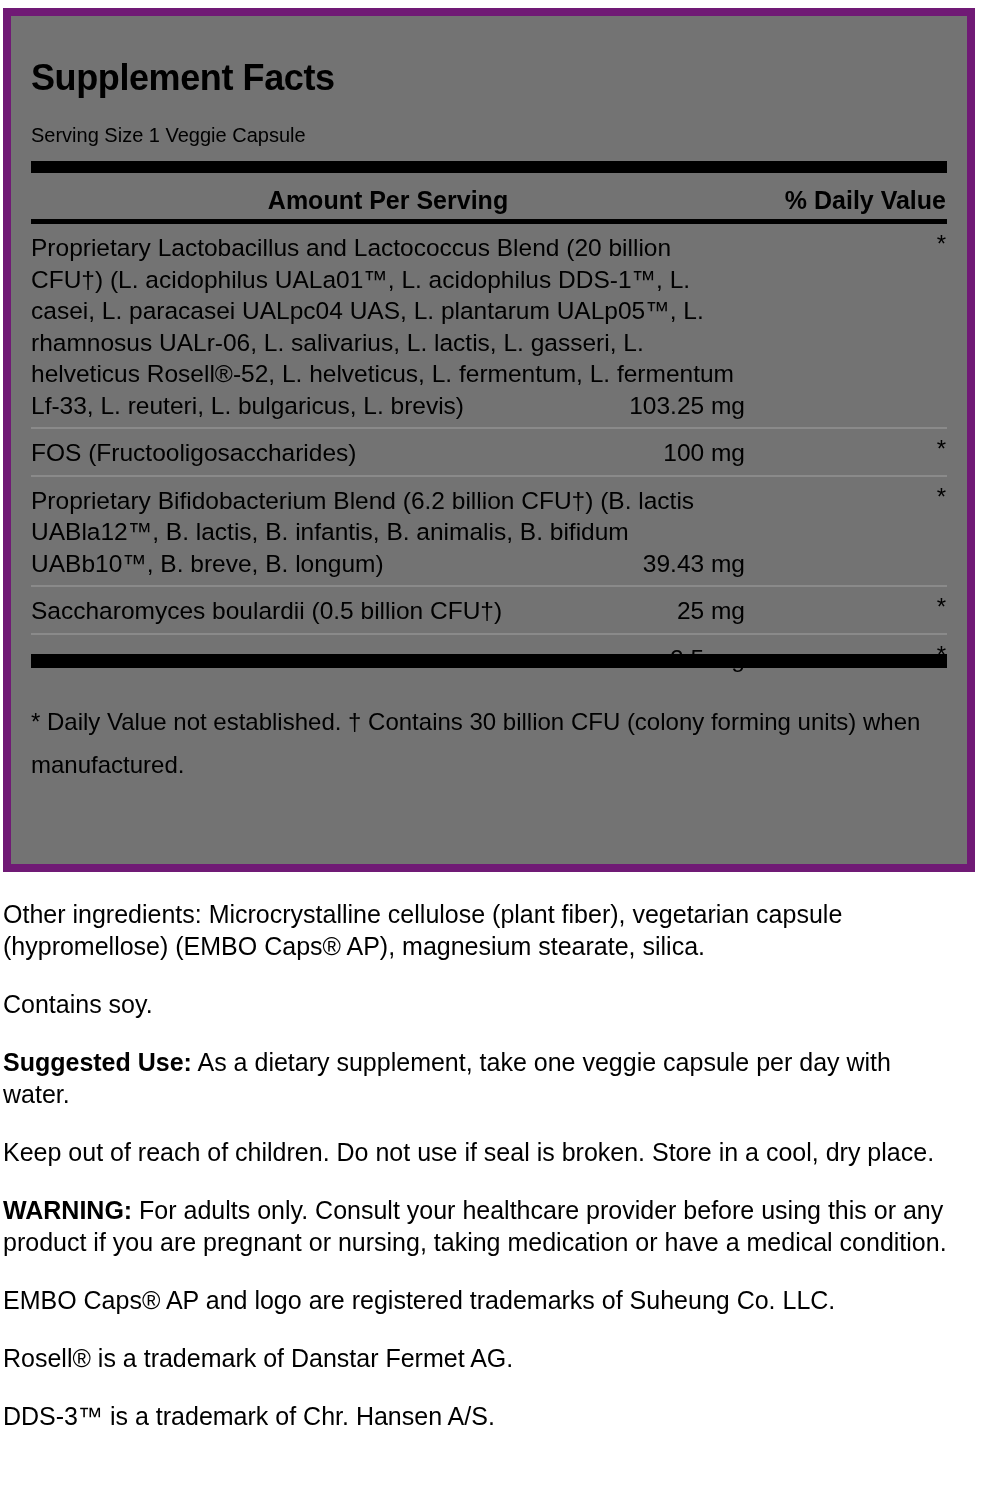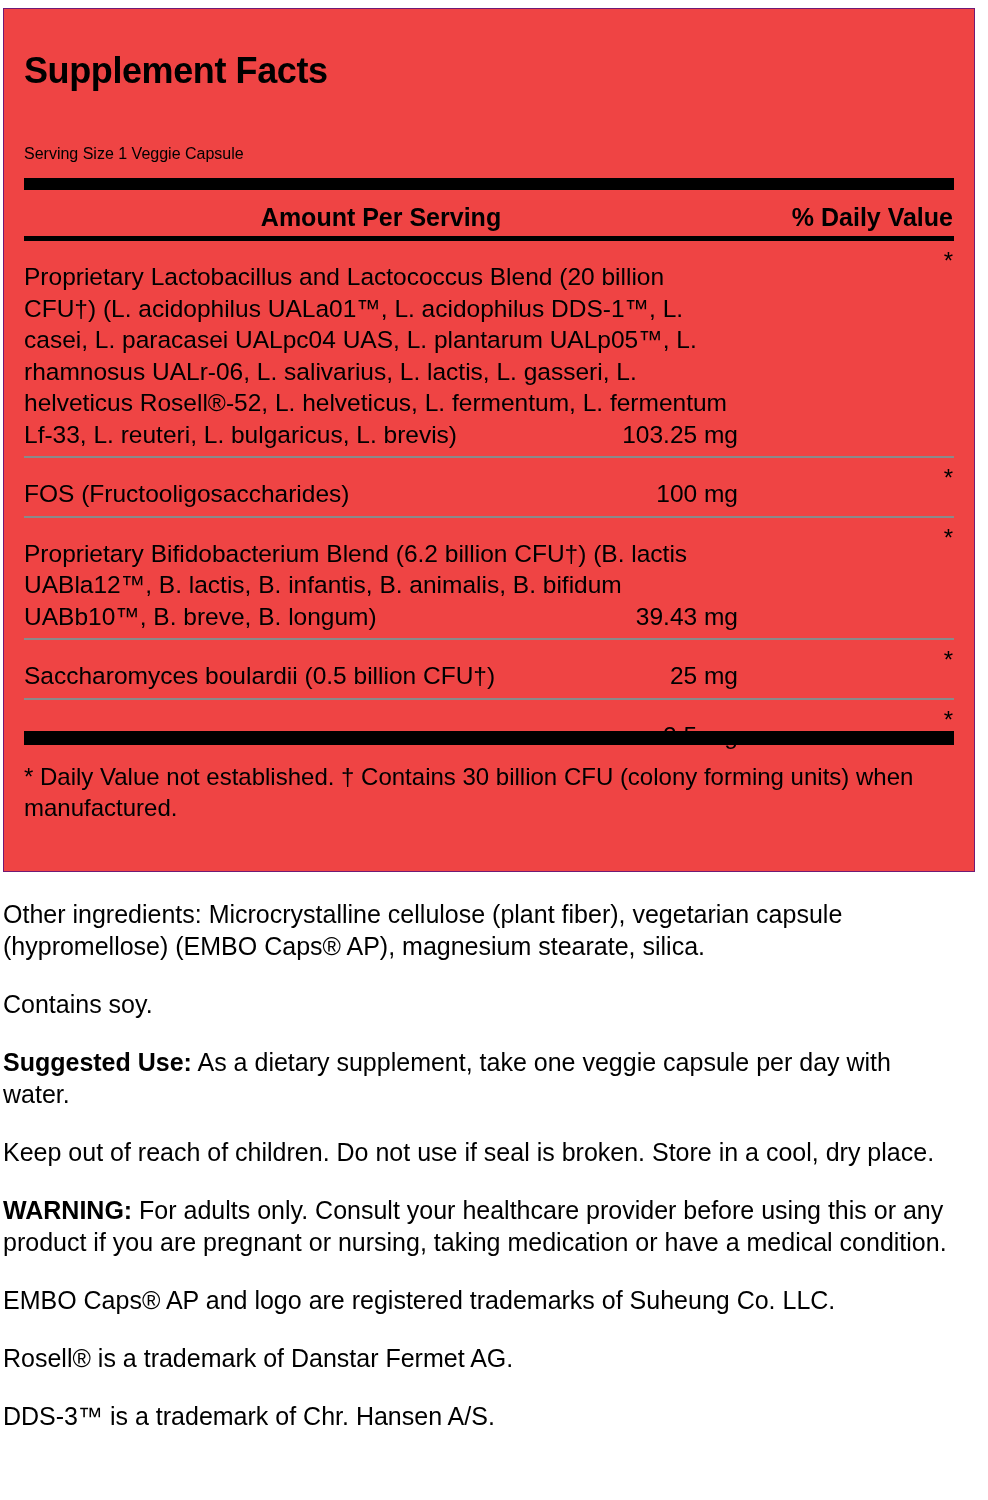--- a/index.html
+++ b/index.html
@@ -24,37 +24,37 @@
   }
 
   
   .sf-panel {
     position: absolute;
     left: 3px;
     top: 8px;
     width: 972px;
     height: 864px;
     box-sizing: border-box;
-    border: 1px solid #701a75;
-    background: #ef4444;
+    border: 8px solid #701a75;
+    background: #737373;
     padding: 0 20px;
   }
 
   .sf-title {
     font-size: 36px;
     font-weight: bold;
     letter-spacing: -0.4px;
     margin: 44px 0 0 0;
     line-height: 1;
   }
 
   .sf-serving {
-    font-size: 16px;
+    font-size: 20px;
     line-height: 1;
-    margin-top: 57px;
+    margin-top: 29px;
   }
 
   .bar-thick {
     height: 12px;
     background: #000;
     margin-top: 16px;
   }
   .bar-medium {
     height: 5px;
     background: #000;
@@ -89,21 +89,21 @@
     flex: 1;
     text-align: right;
     padding-right: 1px;
   }
 
   
   .sf-row {
     position: relative;
     font-size: 24.5px;
     line-height: 31.5px;
-    padding-top: 20px;
+    padding-top: 8px;
     padding-bottom: 6px;
   }
   .sf-row .rowtext {
     width: 714px;
     text-align: left;
   }
   .sf-row .amt {
     white-space: nowrap;
   }
   .sf-row .dv {
@@ -114,22 +114,22 @@
     line-height: 20px;
     width: 40px;
     text-align: right;
   }
   .amt-right {
     float: right;
   }
 
   .sf-foot {
     font-size: 24px;
-    line-height: 31px;
-    margin-top: 16px;
+    line-height: 43px;
+    margin-top: 32px;
   }
 
   
   .body-copy {
     position: absolute;
     left: 3px;
     top: 898px;
     width: 950px;
     font-size: 25px;
     line-height: 32px;

